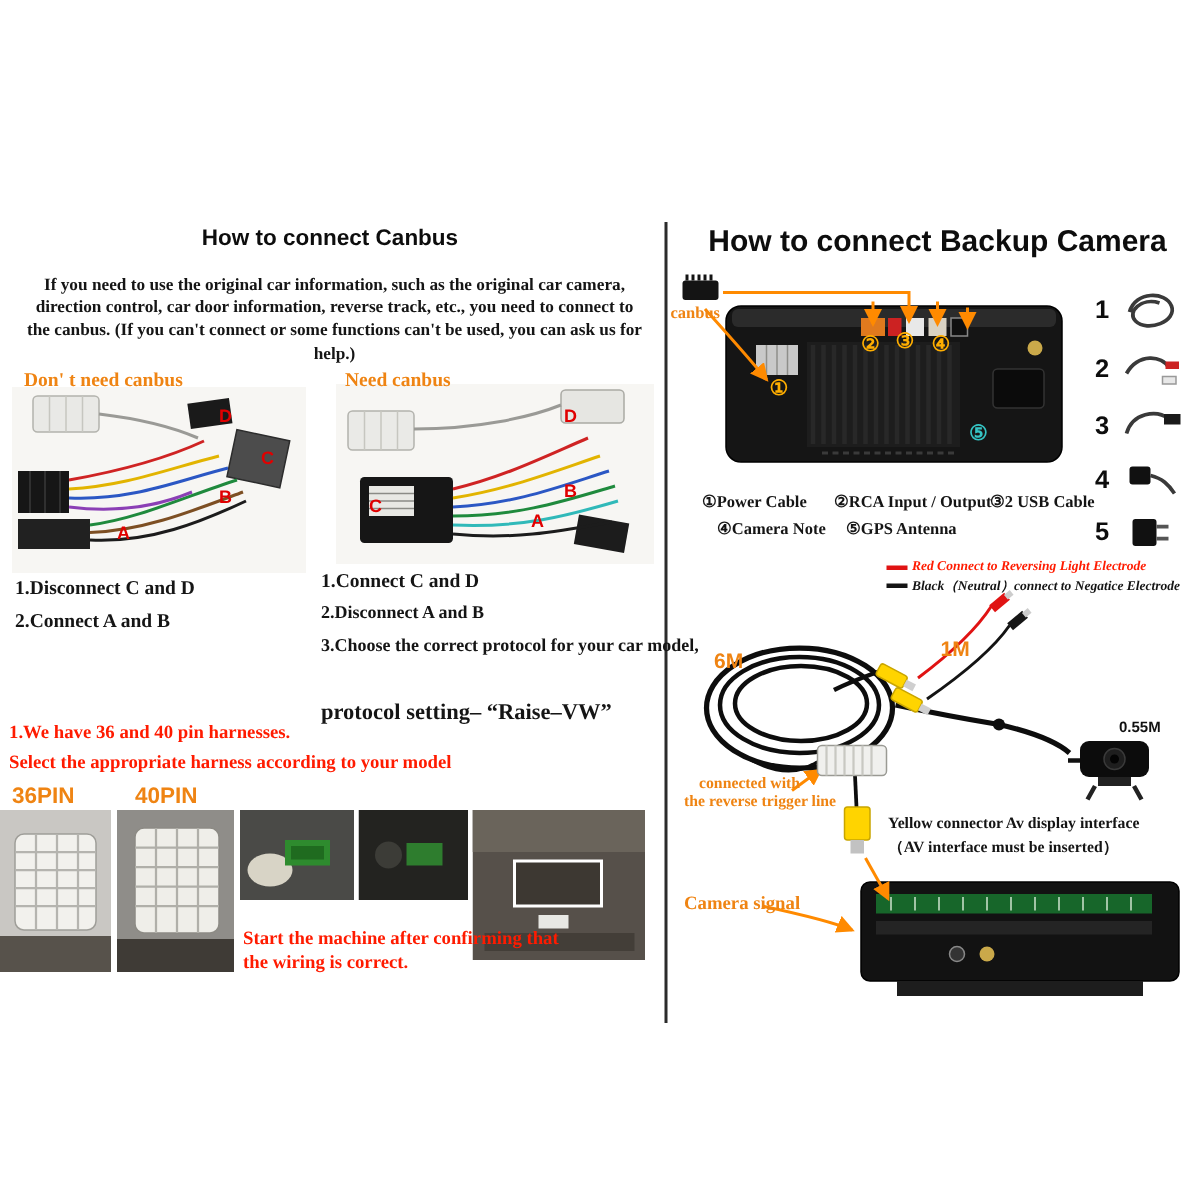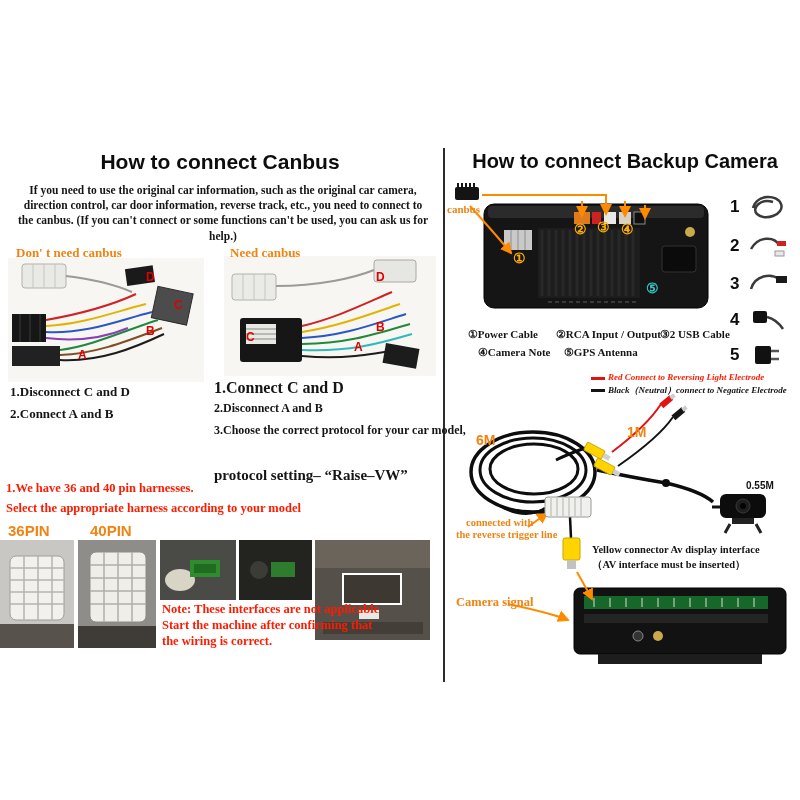--- a/index.html
+++ b/index.html
@@ -1,20 +1,20 @@
 <!DOCTYPE html>
 <html><head>
 <meta charset="utf-8">
 <style>
   html,body{margin:0;padding:0;background:#fff;}
   .canvas{position:relative;width:800px;height:800px;background:#fff;overflow:hidden;
           font-family:"Liberation Serif",serif;color:#111;}
   .abs{position:absolute;}
   .sans{font-family:"Liberation Sans",sans-serif;}
-  .ttl{font-family:"Liberation Sans",sans-serif;font-weight:bold;font-size:21px;text-align:center;color:#0d0d0d;}
+  .ttl{font-family:"Liberation Sans",sans-serif;font-weight:bold;font-size:15px;text-align:center;color:#0d0d0d;}
   .serifb{font-weight:bold;color:#151515;}
   .orange{color:#ef8413;font-weight:bold;}
   .redtx{color:#ff1b00;font-weight:bold;}
   .photo{position:absolute;}
   .photo svg{display:block;width:100%;height:100%;}
   .letter{position:absolute;color:#e00000;font-weight:bold;font-size:12px;font-family:"Liberation Sans",sans-serif;}
   .callout{position:absolute;font-weight:bold;font-size:14px;color:#ffae00;font-family:"Liberation Sans",sans-serif;}
   .num{font-weight:bold;font-size:17px;color:#0d0d0d;font-family:"Liberation Sans",sans-serif;}
   .overlay{position:absolute;left:0;top:0;pointer-events:none;}
   .divider{position:absolute;background:#2b2b2b;}
@@ -276,32 +276,31 @@
 
   <div class="abs ttl" style="left:20px;top:150px;width:400px;">How to connect Canbus</div>
   <div class="abs serifb" style="left:18px;top:183px;width:410px;font-size:11.5px;line-height:1.32;text-align:center;">If you need to use the original car information, such as the original car camera, direction control, car door information, reverse track, etc., you need to connect to the canbus. (If you can't connect or some functions can't be used, you can ask us for help.)</div>
 
   <div class="abs orange" style="left:16px;top:245px;font-size:13px;">Don' t need canbus</div>
   <div class="abs orange" style="left:230px;top:245px;font-size:13px;">Need canbus</div>
 
   <div class="abs serifb" style="left:10px;top:384px;font-size:13px;">1.Disconnect C and D</div>
   <div class="abs serifb" style="left:10px;top:406px;font-size:13px;">2.Connect A and B</div>
 
-  <div class="abs serifb" style="left:214px;top:379px;font-size:16px;">1.Connect C and D</div>
+  <div class="abs serifb" style="left:214px;top:379px;font-size:13px;">1.Connect C and D</div>
   <div class="abs serifb" style="left:214px;top:401px;font-size:12px;">2.Disconnect A and B</div>
   <div class="abs serifb" style="left:214px;top:423px;font-size:12px;">3.Choose the correct protocol for your car model,</div>
   <div class="abs serifb" style="left:214px;top:467px;font-size:15px;">protocol setting–  “Raise–VW”</div>
 
   <div class="abs redtx" style="left:6px;top:481px;font-size:12.5px;">1.We have 36 and 40 pin harnesses.</div>
   <div class="abs redtx" style="left:6px;top:501px;font-size:12.5px;">Select the appropriate harness according to your model</div>
 
   <div class="abs orange sans" style="left:8px;top:522px;font-size:15px;">36PIN</div>
   <div class="abs orange sans" style="left:90px;top:522px;font-size:15px;">40PIN</div>
 
-  <div class="abs redtx" style="left:162px;top:602px;font-size:12.5px;">Note: These interfaces are not applicable</div>
   <div class="abs redtx" style="left:162px;top:618px;font-size:12.5px;">Start the machine after confirming that</div>
   <div class="abs redtx" style="left:162px;top:634px;font-size:12.5px;">the wiring is correct.</div>
 
   <div class="abs ttl" style="left:450px;top:150px;width:350px;font-size:20px;">How to connect Backup Camera</div>
 
   <div class="abs orange" style="left:447px;top:203px;font-size:11px;">canbus</div>
 
   <span class="callout" style="left:513px;top:250px;">①</span>
   <span class="callout" style="left:574px;top:221px;">②</span>
   <span class="callout" style="left:597px;top:219px;">③</span>

